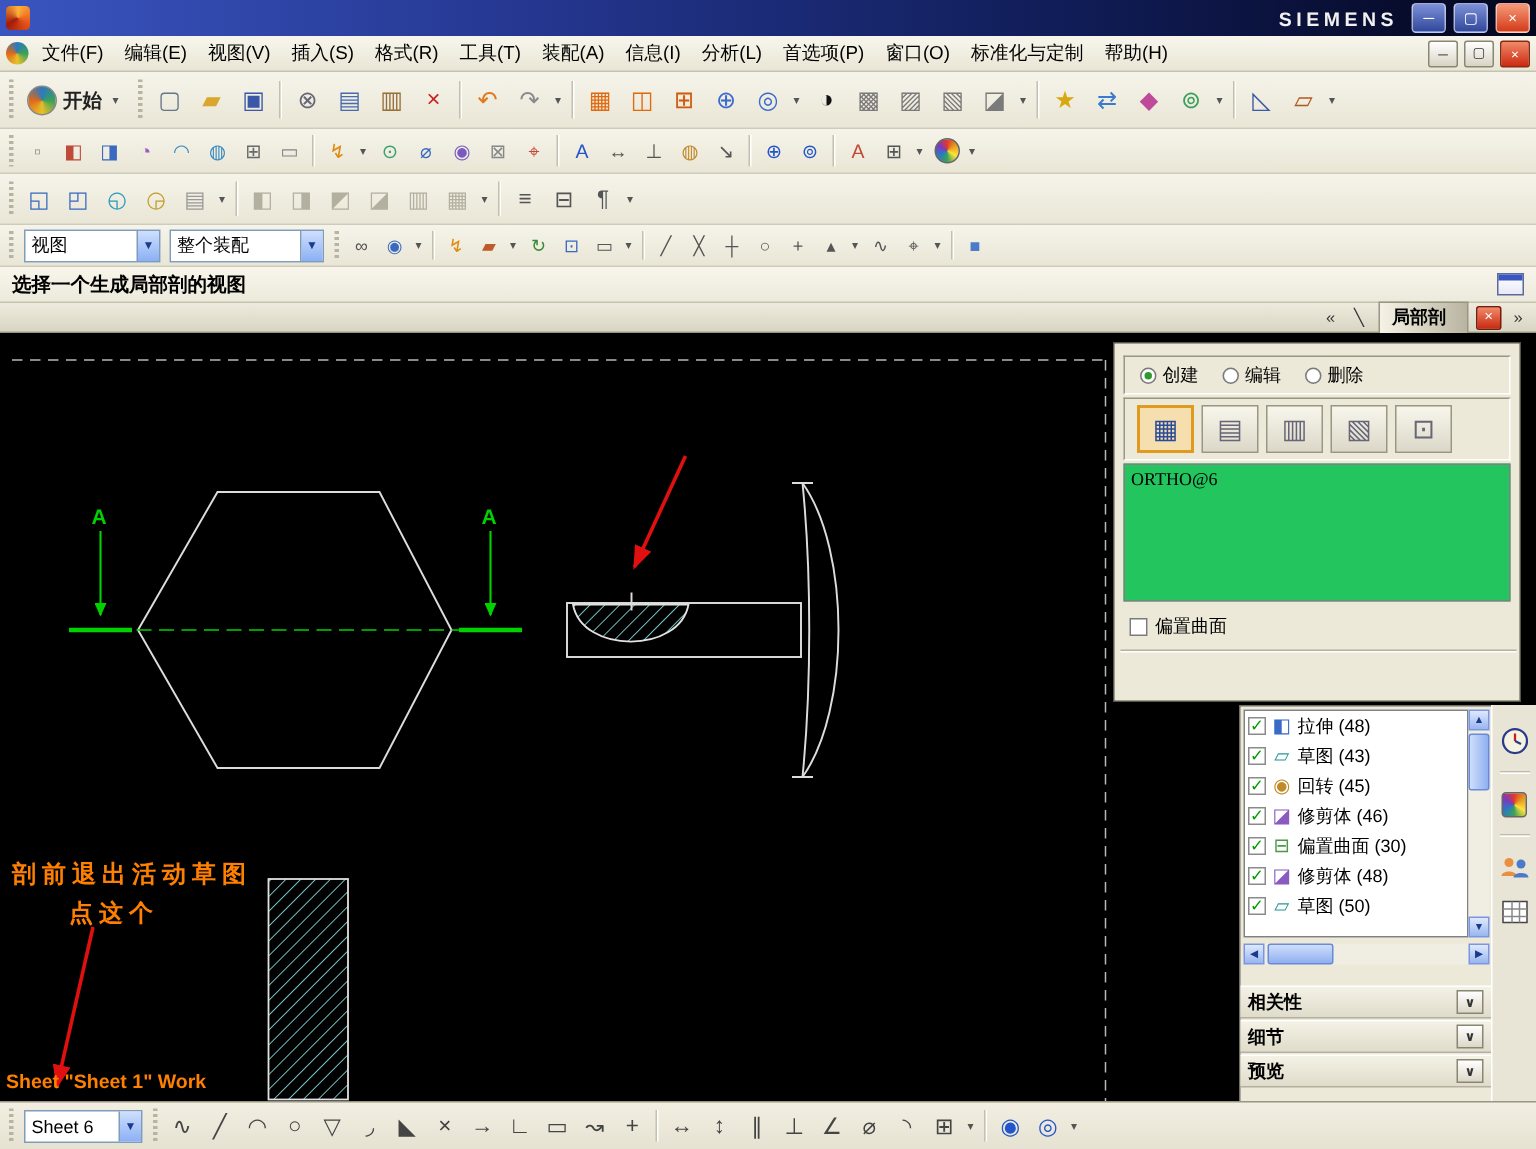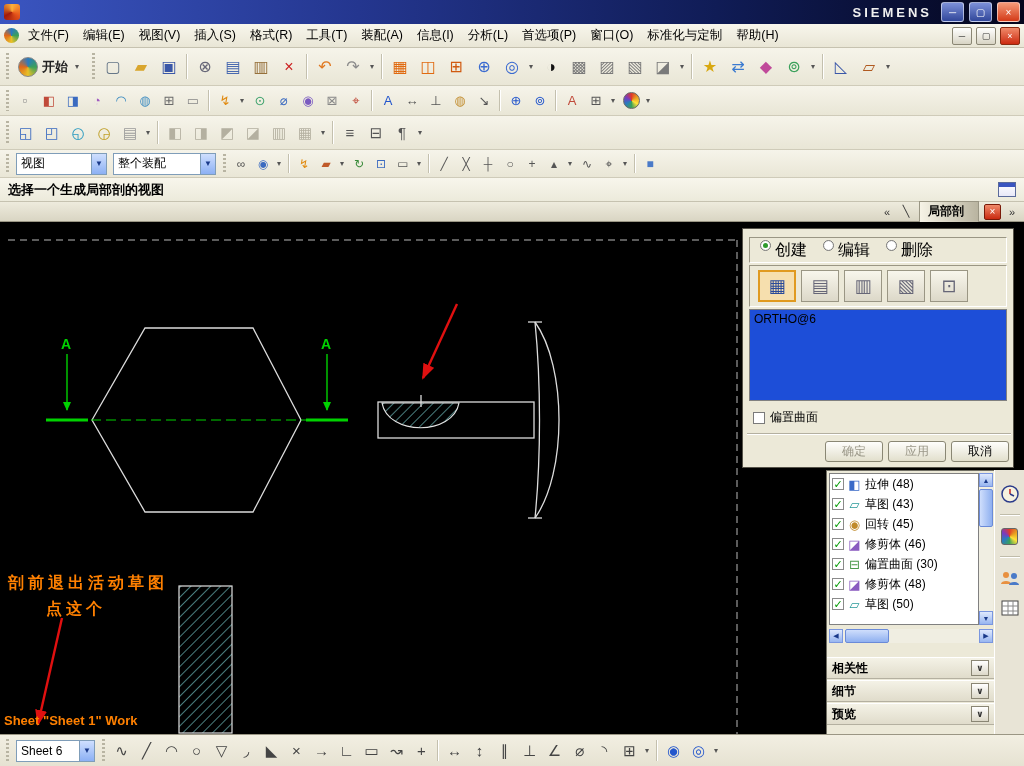--- a/index.html
+++ b/index.html
@@ -101,30 +101,30 @@
     box-sizing:border-box;display:flex;flex-direction:column;align-items:center;padding-top:14px;gap:10px;z-index:5}
   .rsep{width:20px;height:0;border-top:1px solid #c0bcaa;border-bottom:1px solid #fff}
   .ricon{width:20px;height:20px;display:flex;align-items:center;justify-content:center}
   .palette{width:17px;height:17px;border-radius:3px;border:1px solid #666;box-sizing:border-box;
     background:conic-gradient(#e03a2a,#e8a020,#ffe23a,#3aa05a,#2a7ac0,#7a3ac0,#e03a2a)}
   
   .dlg{position:absolute;left:742px;top:228px;width:272px;height:240px;background:#ece9d8;border:1px solid #565349;
     box-shadow:2px 2px 0 rgba(0,0,0,.4);box-sizing:border-box;z-index:10}
   .dframe{position:absolute;border:1px solid;border-color:#9a9684 #fff #fff #9a9684;box-sizing:border-box}
   .radios{left:6px;top:8px;width:258px;height:26px;display:flex;align-items:center;gap:16px;padding-left:10px}
-  .rlab{display:flex;align-items:flex-start;gap:4px;font-size:16px}
+  .rlab{display:flex;align-items:center;gap:4px;font-size:12px}
   .radio{width:11px;height:11px;border-radius:50%;border:1px solid #7a7a7a;background:radial-gradient(#fff 55%,#d8d8d8);
     position:relative;flex:none;box-sizing:border-box}
   .radio.sel::after{content:"";position:absolute;left:2px;top:2px;width:5px;height:5px;border-radius:50%;background:#2e9a2e}
   .tools{left:6px;top:36px;width:258px;height:42px;display:flex;align-items:center;gap:5px;padding-left:8px}
   .toolbtn{width:38px;height:32px;border:1px solid #9a9684;background:linear-gradient(#f8f6ec,#dcd8c8);display:flex;
     align-items:center;justify-content:center;font-size:18px;color:#667;box-sizing:border-box;flex:none}
   .toolbtn.active{border:2px solid #e09a20;background:#f6dfae;color:#2a4a9a}
-  .viewlist{position:absolute;left:6px;top:80px;width:258px;height:92px;background:#1d4ed8;border:1px solid #808080;
-    box-sizing:border-box;padding:2px 4px;font-family:Liberation Sans, sans-serif;font-size:12px;line-height:15px}
+  .viewlist{position:absolute;left:6px;top:80px;width:258px;height:92px;background:#22c55e;border:1px solid #808080;
+    box-sizing:border-box;padding:2px 4px;font-family:Liberation Serif, serif;font-size:12px;line-height:15px}
   .cbrow{position:absolute;left:10px;top:180px;display:flex;align-items:center;gap:5px;font-size:12px}
   .cb{width:12px;height:12px;border:1px solid #7a7a7a;background:#fff;flex:none;box-sizing:border-box}
   .dlghr{position:absolute;left:4px;top:204px;width:264px;border-top:1px solid #b4b0a0;border-bottom:1px solid #fff}
   .btnrow{position:absolute;left:0;top:212px;width:266px;display:flex;justify-content:flex-end;gap:5px}
   .xbtn{width:58px;height:21px;font-size:12px;border:1px solid #8a8774;border-radius:3px;
     background:linear-gradient(#fefefc,#e2dfcc);color:#000;font-family:inherit}
   .xbtn.dis{color:#9a9788}
 </style>
 </head>
 <body>
@@ -485,25 +485,20 @@
       <span class="toolbtn">⊡</span>
     </div>
   <div class="viewlist">
       <div>ORTHO@6</div>
     </div>
   <label class="cbrow">
     <span class="cb"></span>
     <span>偏置曲面</span>
   </label>
   <div class="dlghr"></div>
-  <div class="btnrow">
-    <button class="xbtn dis">确定</button>
-    <button class="xbtn dis">应用</button>
-    <button class="xbtn">取消</button>
-  </div>
 </div>
 
 <div class="tbrow bottombar">
     <span class="tbgrip"></span>
     <span class="combo">
       <span class="cval" style="min-width: 54px;">Sheet 6</span>
       <span class="carr">▼</span>
     </span>
     <span class="tbgrip"></span>
     <span class="tbi" style="color: rgb(68, 68, 68);">∿</span>

